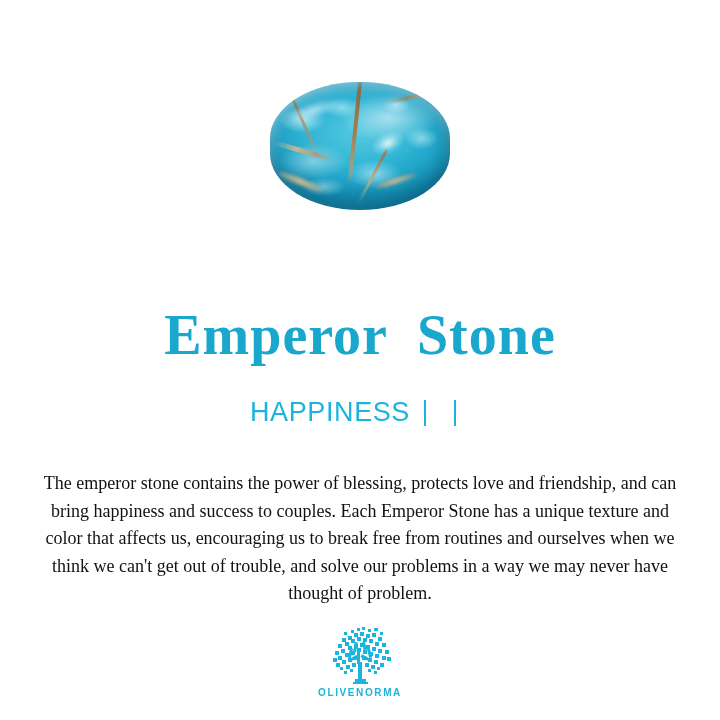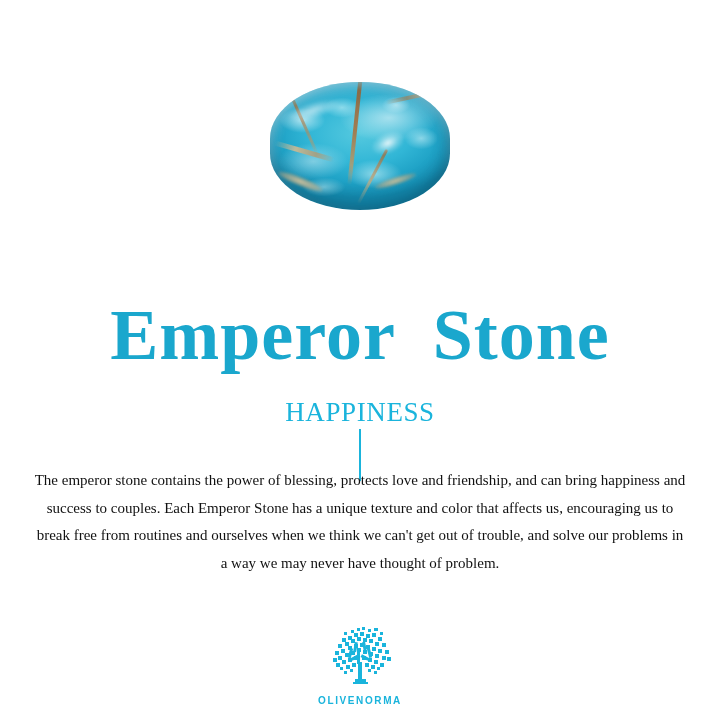--- a/index.html
+++ b/index.html
@@ -140,86 +140,85 @@
 
   
   .title {
     position: absolute;
     left: 0;
     top: 303px;
     width: 720px;
     text-align: center;
     font-family: "Liberation Serif", "DejaVu Serif", serif;
     font-weight: bold;
-    font-size: 72px;
+    font-size: 56px;
     line-height: 64px;
     letter-spacing: 1px;
     color: #1aa7cd;
     white-space: pre;
   }
 
   
   .subtitle {
     position: absolute;
     left: 0;
     top: 396px;
     width: 720px;
     text-align: center;
-    font-family: Liberation Serif, serif;
+    font-family: Liberation Sans, sans-serif;
     font-weight: 300;
     font-size: 27px;
     line-height: 32px;
     letter-spacing: 0.6px;
     color: #1ab4dc;
     display: flex;
     align-items: center;
     justify-content: center;
-    flex-direction: column;
   }
   .subtitle .kw { white-space: nowrap; }
   .subtitle .sep {
     display: inline-block;
     width: 2px;
     height: 26px;
     background: #1ab4dc;
     margin: 0 14px;
     position: relative;
     top: 1px;
   }
 
   
   .body-text {
     position: absolute;
     left: 32px;
     top: 452px;
     width: 656px;
     text-align: center;
     font-family: "Liberation Serif", "DejaVu Serif", serif;
-    font-size: 15px;
+    font-size: 18px;
     line-height: 27.5px;
     color: #111111;
   }
 
   
   .logo {
     position: absolute;
     left: 0;
     top: 626px;
     width: 720px;
     display: flex;
     flex-direction: column;
     align-items: center;
   }
   .logo-mark {
     width: 72px;
     height: 58px;
     display: block;
   }
   .logo-word {
-    margin-top: 11px;
+    margin-top: 3px;
     font-family: "Liberation Sans", "DejaVu Sans", sans-serif;
     font-size: 10px;
     font-weight: bold;
     letter-spacing: 1.6px;
     color: #1ab4dc;
   }
 </style>
 </head>
 <body>
 

